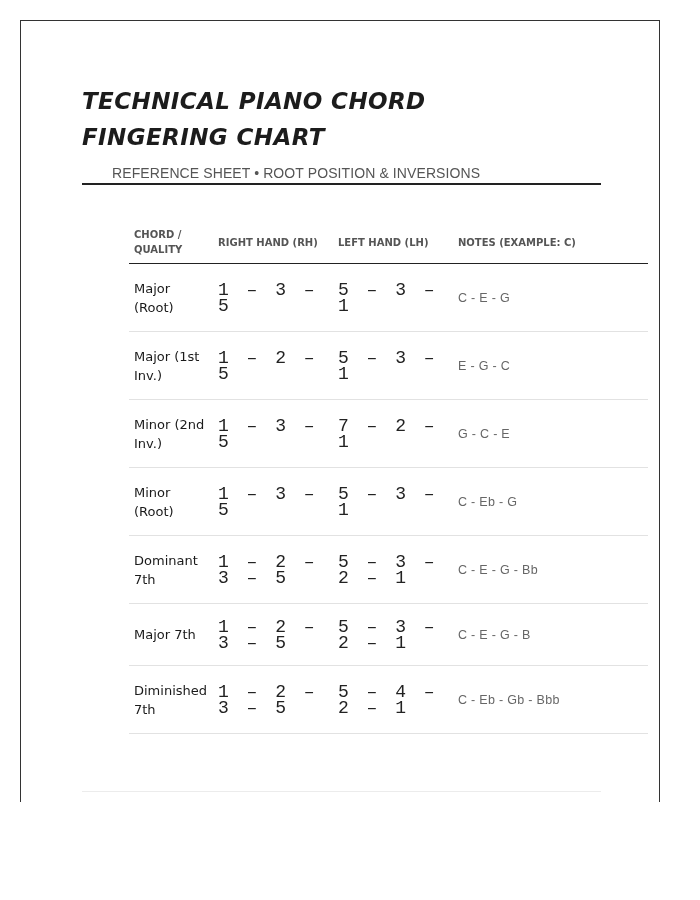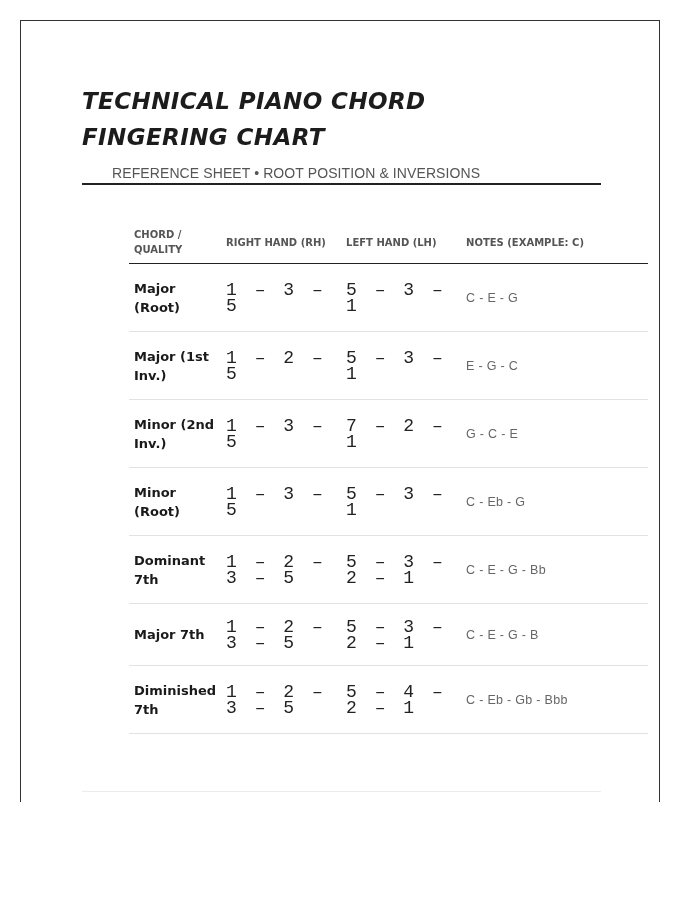--- a/index.html
+++ b/index.html
@@ -19,21 +19,21 @@
   .subtitle { position: absolute; left: 0; top: 82px; font-size: 14px; color: #555; letter-spacing: 0.1px; margin-left: 30px; }
   .system { position: absolute; left: 405px; top: 53px; font-size: 12px; line-height: 18px; color: #555; width: 120px; }
 
   table.chart { position: absolute; left: 0; top: 200px; width: 519px; border-collapse: collapse; margin-left: 47px; }
   table.chart th {
     text-align: left; font-family: "DejaVu Sans", sans-serif; font-weight: bold; font-size: 10px; color: #555;
     padding: 0 5px; height: 42px; line-height: 15px; border-bottom: 1.5px solid #222; vertical-align: middle;
   }
   table.chart td { border-bottom: 1px solid #e2e2e2; vertical-align: middle; padding: 0 5px; height: 68px; box-sizing: border-box; }
   table.chart tr.short td { height: 62px; }
-  td.chord { font-family: "DejaVu Sans", sans-serif; font-weight: bold; font-size: 13px; line-height: 19px; color: #1a1a1a; width: 74px; }
+  td.chord { font-family: "DejaVu Sans", sans-serif; font-weight: normal; font-size: 13px; line-height: 19px; color: #1a1a1a; width: 74px; }
   td.finger { font-family: "Liberation Mono", monospace; font-size: 18px; color: #222; word-spacing: 7px; line-height: 16px; width: 120px; }
   td.notes { font-size: 12.5px; color: #666; letter-spacing: 0.3px; }
   .spacer-line { position: absolute; left: 0; top: 770px; width: 519px; height: 1px; background: #ececec; }
 </style>
 </head>
 <body>
 
 <div class="page">
   <div class="content">
     <div class="header">

